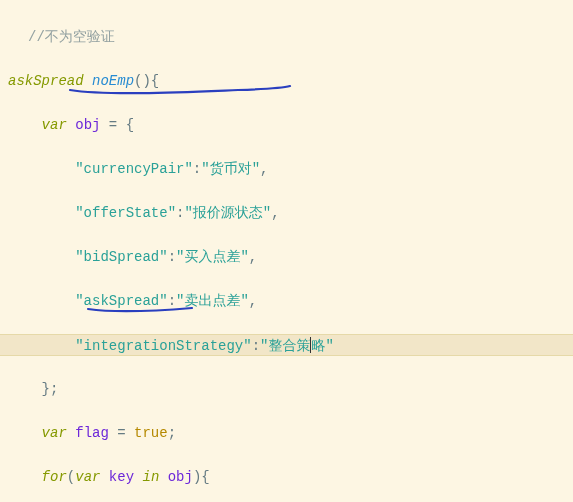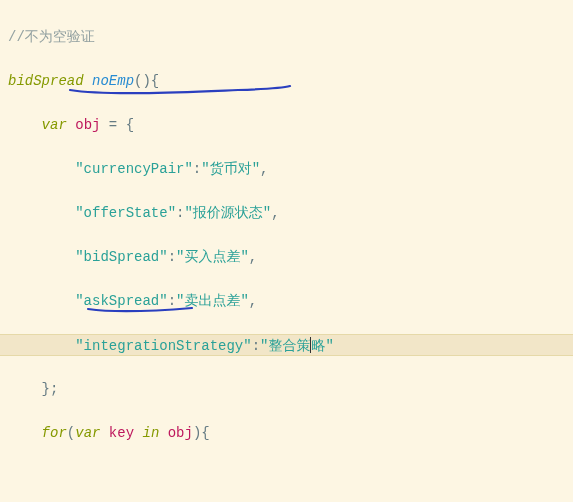--- a/index.html
+++ b/index.html
@@ -16,55 +16,56 @@
   .code-block { white-space: pre; position: relative; }
   .line { position: relative; display: block; height: 22px; }
   .hl-line {
     background: #f2e6c8;
     border-top: 1px solid #e6d9a8;
     border-bottom: 1px solid #e6d9a8;
     margin-left: -8px; margin-right: -8px;
     padding-left: 8px; padding-right: 8px;
     height: 20px;
   }
-  .comment { color: #93a1a1; }
+  .comment { color: #93a1a1; margin-left: 20px; }
   .kw-storage { color: #859900; font-style: italic; }
   .fn-name { color: #268bd2; font-style: italic; text-align: center; }
   .punc { color: #657b83; }
   .str { color: #2aa198; }
   .bool { color: #b58900; }
-  .var { color: #be185d; }
+  .var { color: #6d28d9; }
   .caret {
     display: inline-block;
     width: 0;
     border-left: 1px solid #333;
     height: 16px;
     vertical-align: middle;
     position: relative;
     top: -1px;
   }
   
   .annot {
     position: absolute;
     pointer-events: none;
   }
 </style>
 </head>
 <body>
 
 <div class="code-block">
 <span class="line"><span class="comment">//不为空验证</span></span>
-<span class="line"><span class="kw-storage">bidSpread</span> <span class="fn-name">noEmp</span><span class="punc">(){</span></span>
+<span class="line"><span class="kw-storage">askSpread</span> <span class="fn-name">noEmp</span><span class="punc">(){</span></span>
 <span class="line">    <span class="kw-storage">var</span> <span class="var">obj</span> <span class="punc">= {</span></span>
 <span class="line">        <span class="str">"currencyPair"</span><span class="punc">:</span><span class="str">"货币对"</span><span class="punc">,</span></span>
 <span class="line">        <span class="str">"offerState"</span><span class="punc">:</span><span class="str">"报价源状态"</span><span class="punc">,</span></span>
 <span class="line">        <span class="str">"bidSpread"</span><span class="punc">:</span><span class="str">"买入点差"</span><span class="punc">,</span></span>
 <span class="line">        <span class="str">"askSpread"</span><span class="punc">:</span><span class="str">"卖出点差"</span><span class="punc">,</span></span>
 <span class="line hl-line">        <span class="str">"integrationStrategy"</span><span class="punc">:</span><span class="str">"整合策<span class="caret"></span>略"</span></span>
 <span class="line">    <span class="punc">};</span></span>
+<span class="line">    <span class="kw-storage">var</span> <span class="var">flag</span> <span class="punc">=</span> <span class="bool">true</span><span class="punc">;</span></span>
 <span class="line">    <span class="kw-storage">for</span><span class="punc">(</span><span class="kw-storage">var</span> <span class="var">key</span> <span class="kw-storage">in</span> <span class="var">obj</span><span class="punc">){</span></span>
 
 
 
 
 
 
 
 
 

